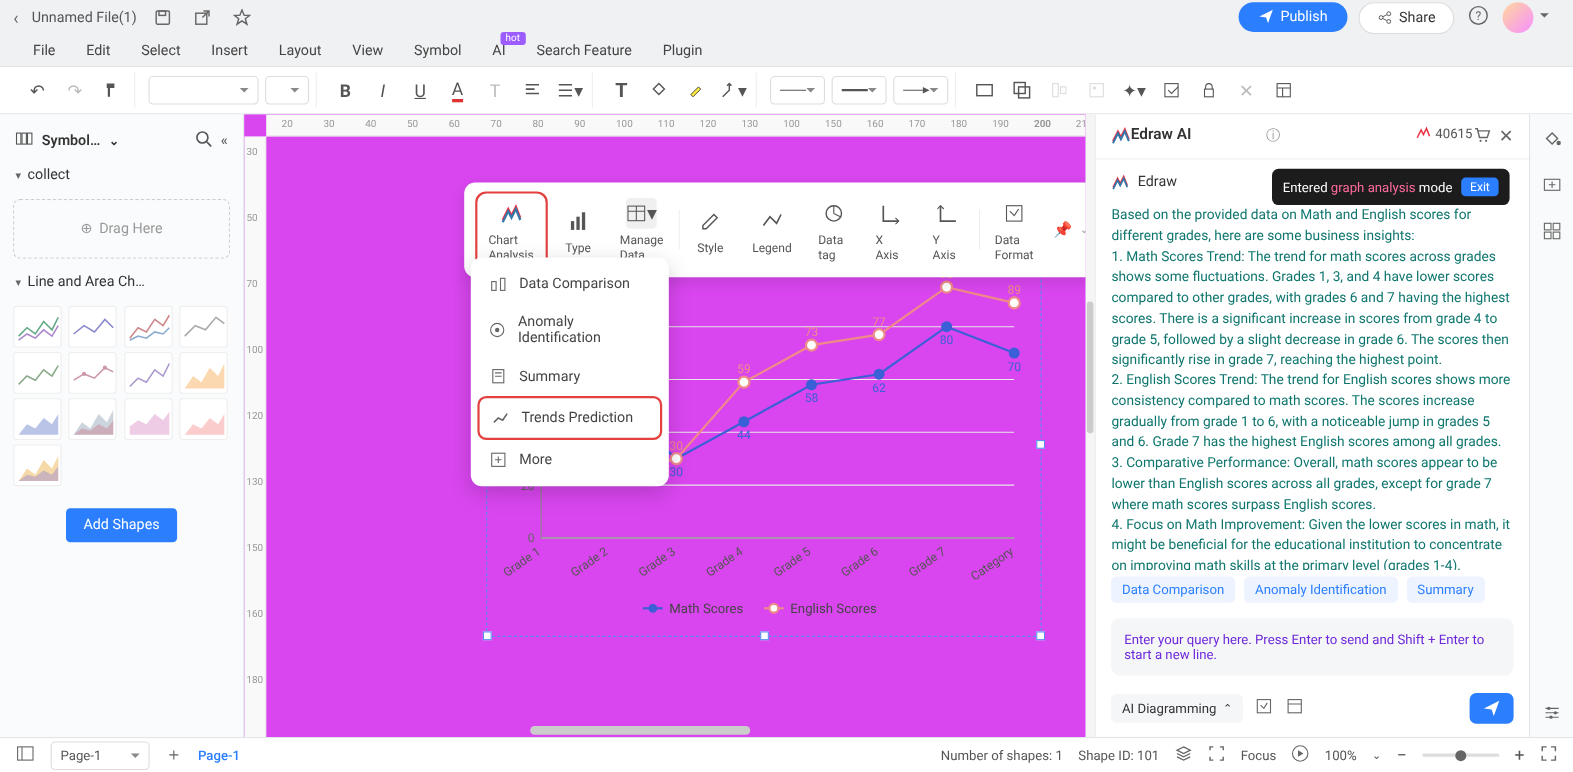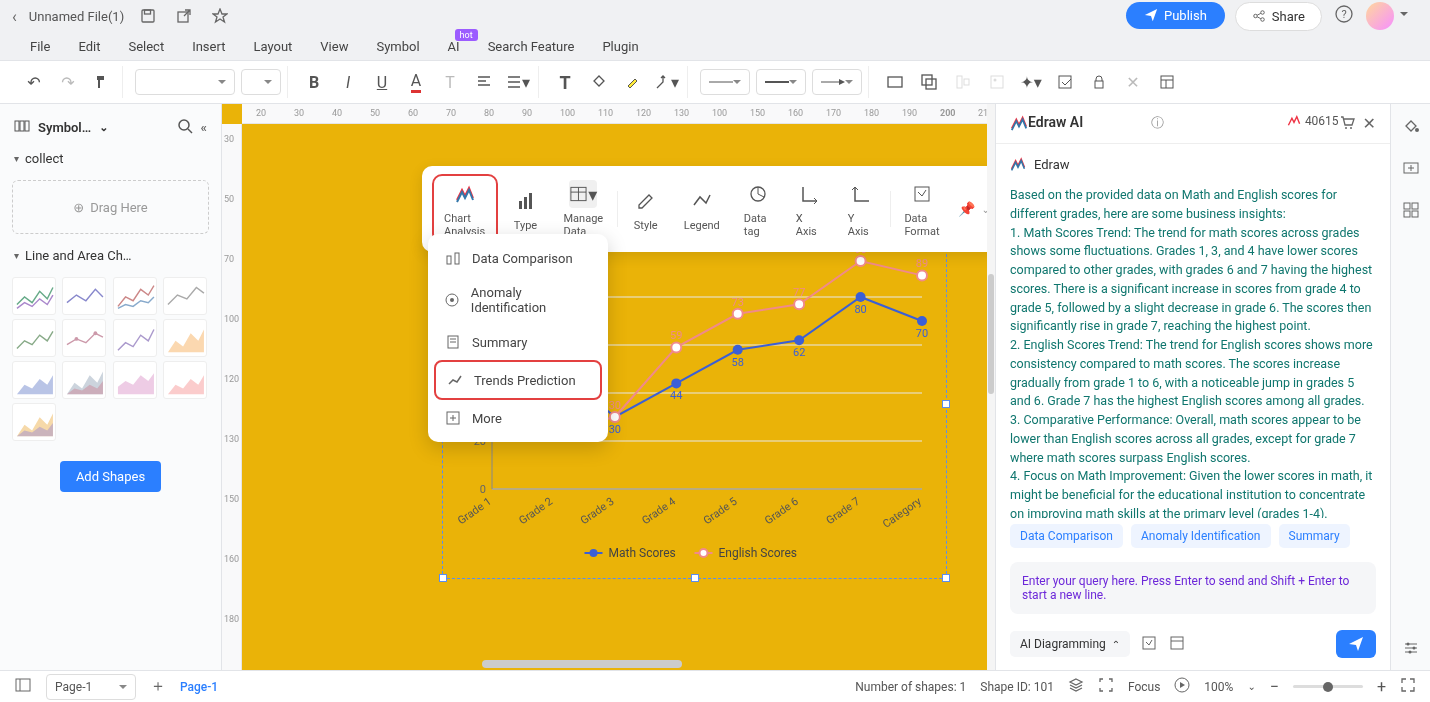--- a/index.html
+++ b/index.html
@@ -40,21 +40,21 @@
 .sidebar-header .ico { cursor: pointer; color: #666; }
 .collapse-toggle { display: flex; align-items: center; gap: 6px; padding: 10px 6px; font-size: 13px; cursor: pointer; }
 .collapse-toggle::before { content: '▾'; font-size: 10px; color: #666; }
 .drag-zone { border: 1px dashed #ccc; border-radius: 6px; height: 54px; display: flex; align-items: center; justify-content: center; color: #999; gap: 6px; margin: 4px; }
 .shape-grid { display: grid; grid-template-columns: repeat(4, 1fr); gap: 4px; padding: 4px; }
 .shape-cell { width: 44px; height: 38px; background: #fff; border: 1px solid #eee; border-radius: 3px; position: relative; overflow: hidden; }
 .shape-cell svg { width: 100%; height: 100%; }
 .add-shapes-btn { background: #2b7fff; color: #fff; border: none; border-radius: 4px; padding: 8px 16px; margin: 16px auto; display: block; cursor: pointer; font-size: 13px; }
 
 
-.canvas-wrap { flex: 1; position: relative; background: #eab308; overflow: hidden; }
+.canvas-wrap { flex: 1; position: relative; background: #d946ef; overflow: hidden; }
 .ruler-h { position: absolute; top: 0; left: 20px; right: 0; height: 20px; background: #f9f9fa; border-bottom: 1px solid #e6e6e6; }
 .ruler-v { position: absolute; top: 20px; left: 0; bottom: 0; width: 20px; background: #f9f9fa; border-right: 1px solid #e6e6e6; }
 .ruler-h .tick, .ruler-v .tick { position: absolute; font-size: 9px; color: #999; }
 .canvas { position: absolute; top: 20px; left: 20px; right: 0; bottom: 0; }
 
 
 .chart-toolbar { position: absolute; top: 42px; left: 180px; background: #fff; border-radius: 10px; box-shadow: 0 4px 14px rgba(0,0,0,0.12); display: flex; padding: 8px 10px; gap: 4px; align-items: center; z-index: 20; }
 .chart-tool-item { display: flex; flex-direction: column; align-items: center; gap: 4px; padding: 4px 10px; cursor: pointer; font-size: 11px; color: #555; border-radius: 6px; }
 .chart-tool-item.active { border: 2px solid #e34040; border-radius: 10px; }
 .chart-tool-item .ico-box { width: 28px; height: 28px; display: flex; align-items: center; justify-content: center; font-size: 18px; }
@@ -646,20 +646,24 @@
       <span class="ai-close">✕</span>
     </div>
     <div class="ai-body">
       <div class="ai-row">
         <svg width="16" height="16" viewBox="0 0 20 20">
             <path d="M2 16 L7 6 L10 12 L14 4 L18 14" fill="none" stroke="#e34" stroke-width="2"></path>
             <path d="M2 16 L7 6 L10 12 L14 4 L18 14" fill="none" stroke="#37a" stroke-width="2" transform="translate(0,2)"></path>
           </svg>
         <span style="font-size:13px">Edraw</span>
       </div>
+      <div class="ai-mode-badge">
+        <span><span>Entered </span><span style="color:#ff6b9d">graph analysis</span><span> mode</span></span>
+        <span class="exit-btn">Exit</span>
+      </div>
       <div class="ai-text" id="ai-insight" style="margin-top:14px;white-space:pre-wrap">Based on the provided data on Math and English scores for different grades, here are some business insights:
 1. Math Scores Trend: The trend for math scores across grades shows some fluctuations. Grades 1, 3, and 4 have lower scores compared to other grades, with grades 6 and 7 having the highest scores. There is a significant increase in scores from grade 4 to grade 5, followed by a slight decrease in grade 6. The scores then significantly rise in grade 7, reaching the highest point.
 2. English Scores Trend: The trend for English scores shows more consistency compared to math scores. The scores increase gradually from grade 1 to 6, with a noticeable jump in grades 5 and 6. Grade 7 has the highest English scores among all grades.
 3. Comparative Performance: Overall, math scores appear to be lower than English scores across all grades, except for grade 7 where math scores surpass English scores.
 4. Focus on Math Improvement: Given the lower scores in math, it might be beneficial for the educational institution to concentrate on improving math skills at the primary level (grades 1-4). Identifying the key areas where</div>
     </div>
     <div class="ai-chips">
       <span class="ai-chip">Data Comparison</span>
       <span class="ai-chip">Anomaly Identification</span>
       <span class="ai-chip">Summary</span>

